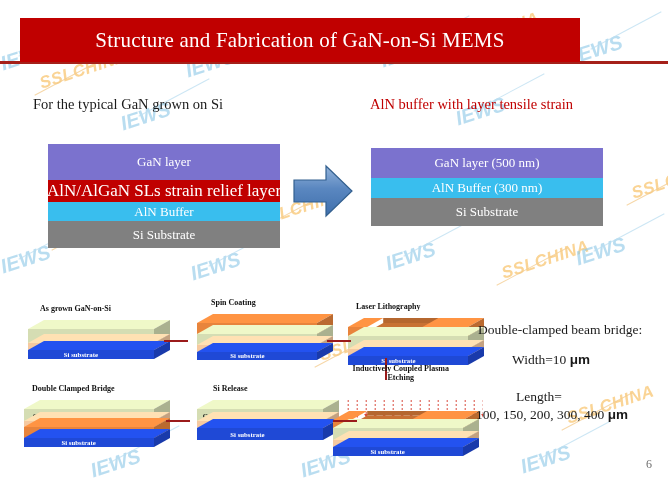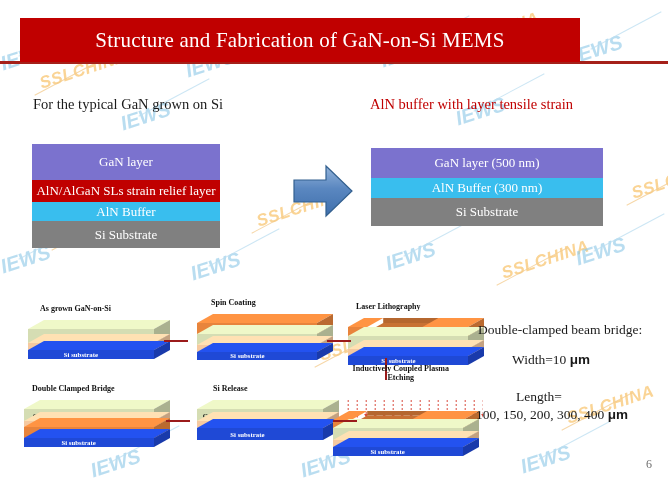--- a/index.html
+++ b/index.html
@@ -35,21 +35,21 @@
 
   
   .head{position:absolute;font-size:14.5px;white-space:nowrap;z-index:11;}
   #head-left{left:33px;top:96px;color:#1A1A1A;}
   #head-right{left:370px;top:96px;color:#C00000;}
 
   
   .stack{position:absolute;z-index:11;}
   .layer{display:flex;align-items:center;justify-content:center;
          color:#FFFFFF;font-size:13px;white-space:nowrap;box-sizing:border-box;}
-  #stack-left{left:32px;top:144px;width:188px;border-radius:24px;}
+  #stack-left{left:48px;top:144px;width:232px;border-radius:24px;}
   #stack-right{left:371px;top:148px;width:232px;}
 
   
   #arrow{position:absolute;left:292px;top:163px;width:62px;height:56px;z-index:11;}
 
   
   .proc{position:absolute;z-index:11;}
   .proc-cap{position:absolute;font-family:"Liberation Serif",serif;font-weight:bold;
             font-size:8px;color:#111111;white-space:nowrap;text-align:center;z-index:12;}
   .proc-cap.two{line-height:9px;white-space:normal;text-align:center;}
@@ -126,21 +126,21 @@
   <div id="title-rule"></div>
 
 
   <div class="head" id="head-left">For the typical GaN grown on Si</div>
   <div class="head" id="head-right">AlN buffer with layer tensile strain</div>
 
   <div class="stack" id="stack-left">
       <div class="layer" style="background: rgb(123, 114, 206); height: 36px; font-size: 13px;">
         <span>GaN layer</span>
       </div>
-      <div class="layer" style="background: rgb(192, 0, 0); height: 22px; font-size: 13px;">
+      <div class="layer" style="background: rgb(192, 0, 0); height: 22px; font-size: 17px;">
         <span>AlN/AlGaN SLs strain relief layer</span>
       </div>
       <div class="layer" style="background: rgb(57, 190, 238); height: 19px; font-size: 13px;">
         <span>AlN Buffer</span>
       </div>
       <div class="layer" style="background: rgb(128, 128, 128); height: 27px; font-size: 13px;">
         <span>Si Substrate</span>
       </div>
     </div>
 

